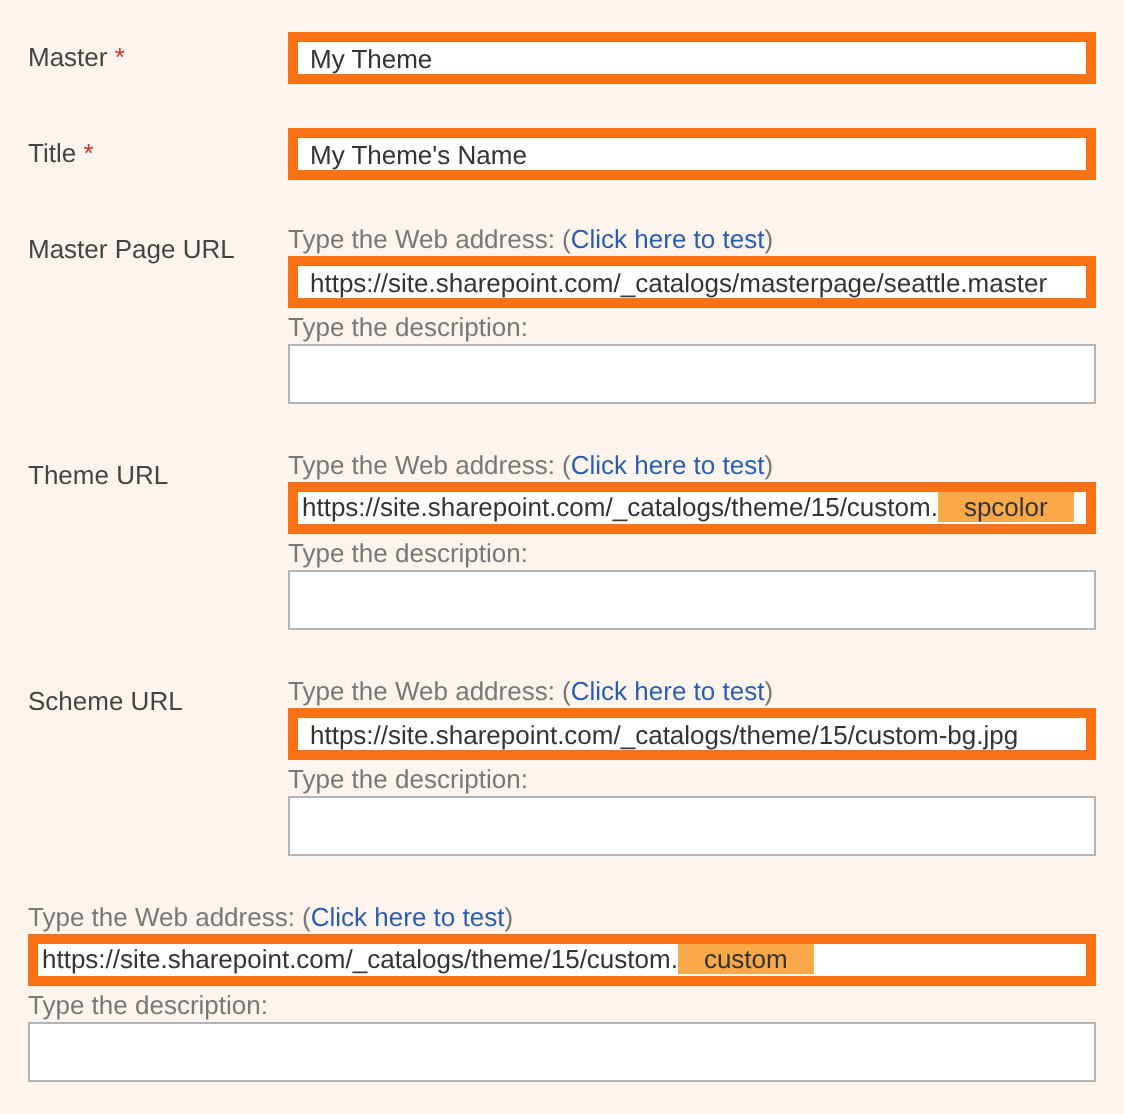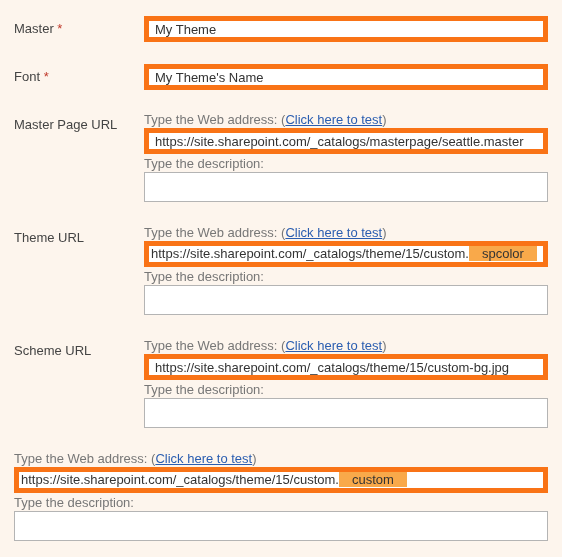--- a/index.html
+++ b/index.html
@@ -46,21 +46,20 @@
   .hint {
     color: #777;
     font-size: 13px;
     margin-bottom: 1px;
     margin-top: 2px;
   }
   .hint.first { margin-top: 0; }
   .link {
     color: #2a5db0;
     cursor: pointer;
-    text-decoration: underline;
   }
   .hl {
     background: #f9a94a;
     padding: 0 13px;
     margin-top: 16px;
   }
   .overlay-input {
     position: relative;
     width: 100%;
   }
@@ -90,21 +89,21 @@
   <div class="label-col">
     <span>Master</span> <span class="req">*</span>
   </div>
   <div class="field-col">
     <input type="text" value="My Theme" style="">
   </div>
 </div>
 
 <div class="row">
   <div class="label-col">
-    <span>Font</span> <span class="req">*</span>
+    <span>Title</span> <span class="req">*</span>
   </div>
   <div class="field-col">
     <input type="text" value="My Theme's Name" style="">
   </div>
 </div>
 
 <div class="row group">
   <div class="label-col">Master Page URL</div>
   <div class="field-col">
     <div class="hint first">

